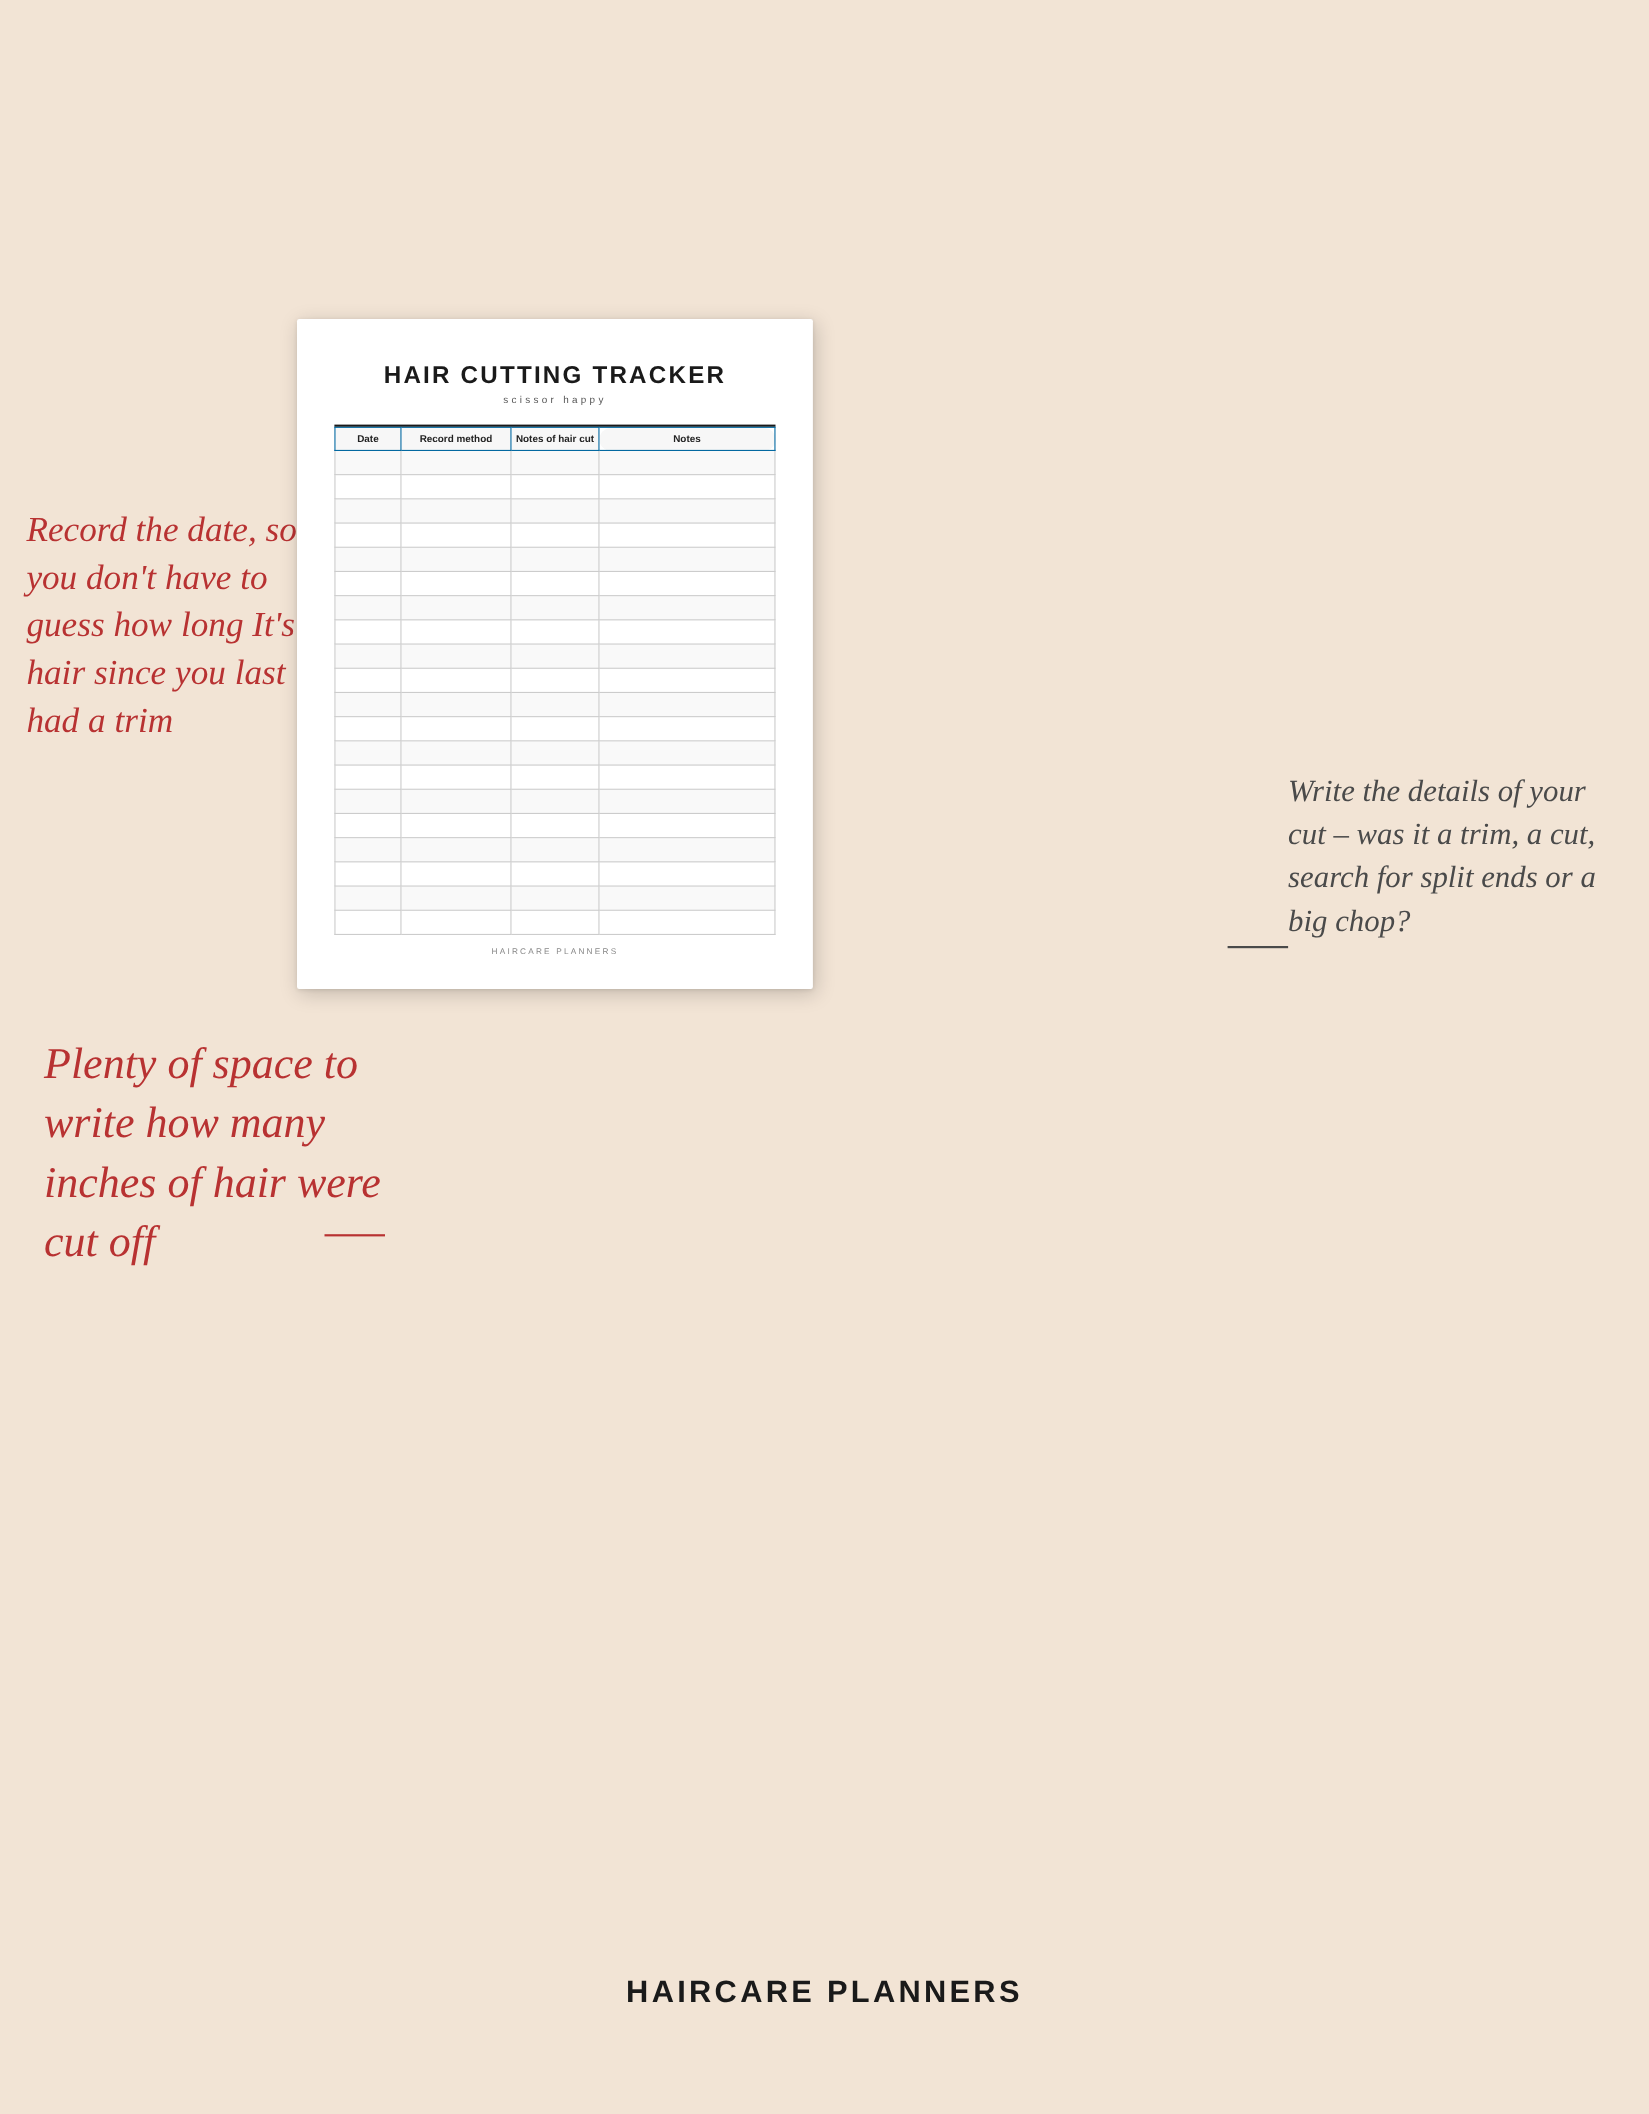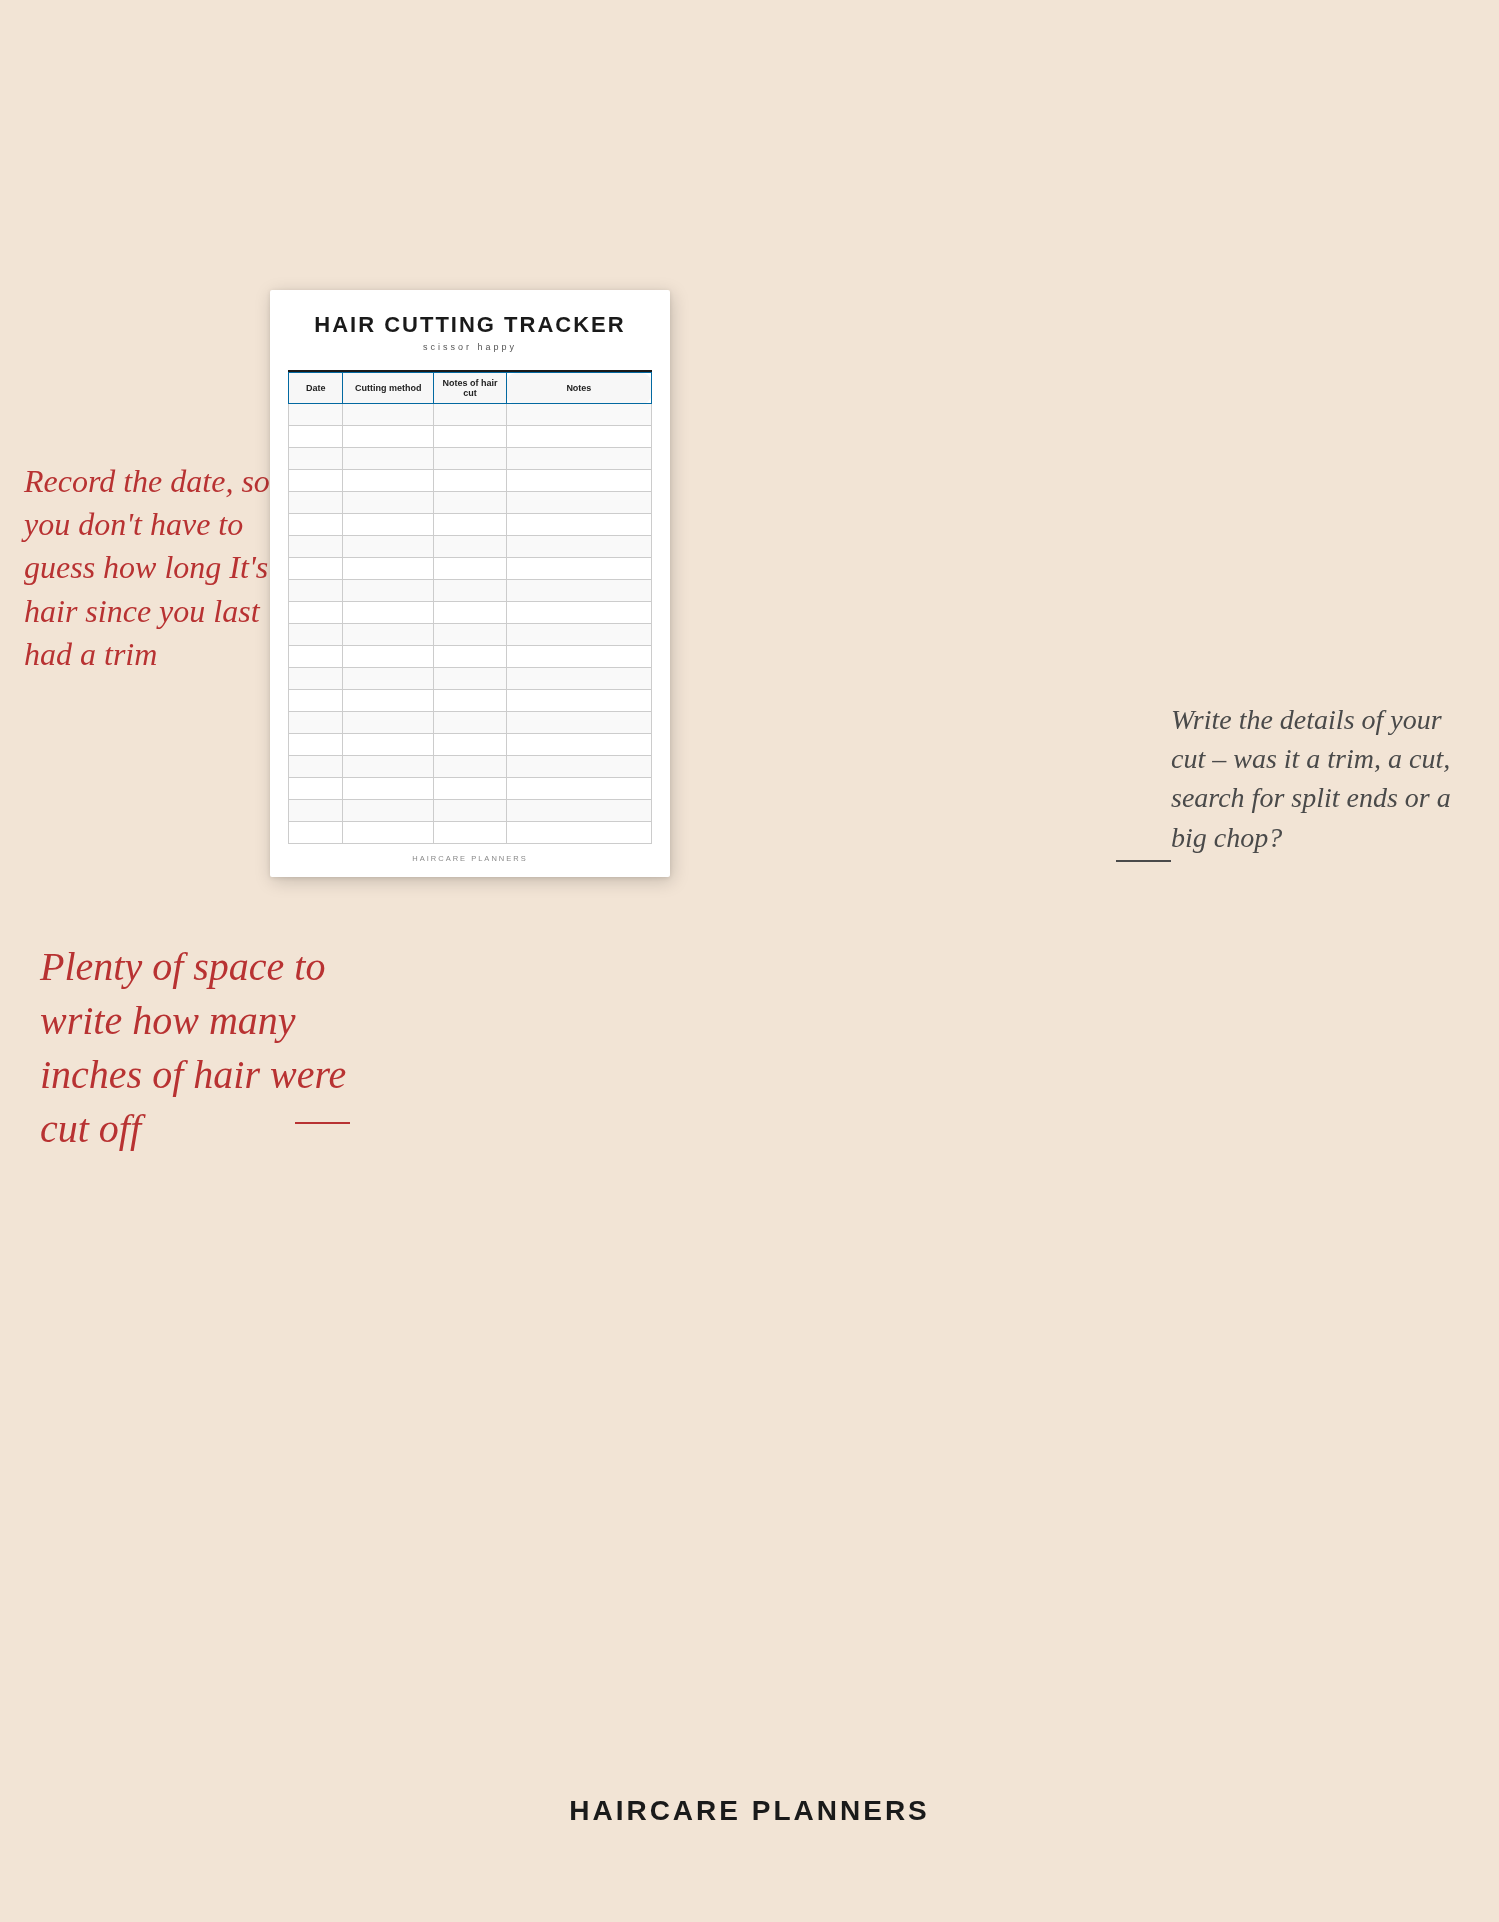--- a/index.html
+++ b/index.html
@@ -75,24 +75,24 @@
       width: 55px;
       height: 2px;
       background-color: #4a4a4a;
     }
 
     
     .paper-container {
       position: absolute;
       left: 270px;
       top: 290px;
-      width: 400px;
+      width: 469px;
       background: #ffffff;
       box-shadow: 2px 4px 18px rgba(0,0,0,0.18), 0 1px 4px rgba(0,0,0,0.10);
-      padding: 0;
+      padding: 16px;
       border-radius: 2px;
     }
 
     .paper-inner {
       padding: 22px 18px 14px 18px;
     }
 
     .paper-title {
       text-align: center;
       font-size: 22px;
@@ -206,21 +206,21 @@
 
 <div class="paper-container">
   <div class="paper-inner">
     <div class="paper-title">HAIR CUTTING TRACKER</div>
     <div class="paper-subtitle">scissor happy</div>
     <hr class="paper-divider">
     <table class="tracker-table">
       <thead>
         <tr>
           <th class="col-date">Date</th>
-          <th class="col-method">Cutting method</th>
+          <th class="col-method">Record method</th>
           <th class="col-amount">Notes of hair cut</th>
           <th class="col-notes">Notes</th>
         </tr>
       </thead>
       <tbody id="table-body">
       <tr>
             <td></td>
             <td></td>
             <td></td>
             <td></td>

